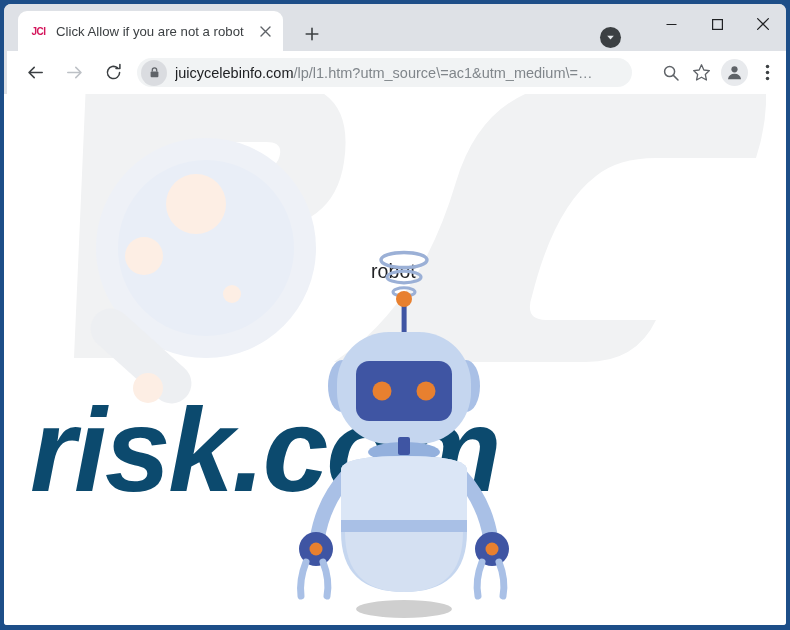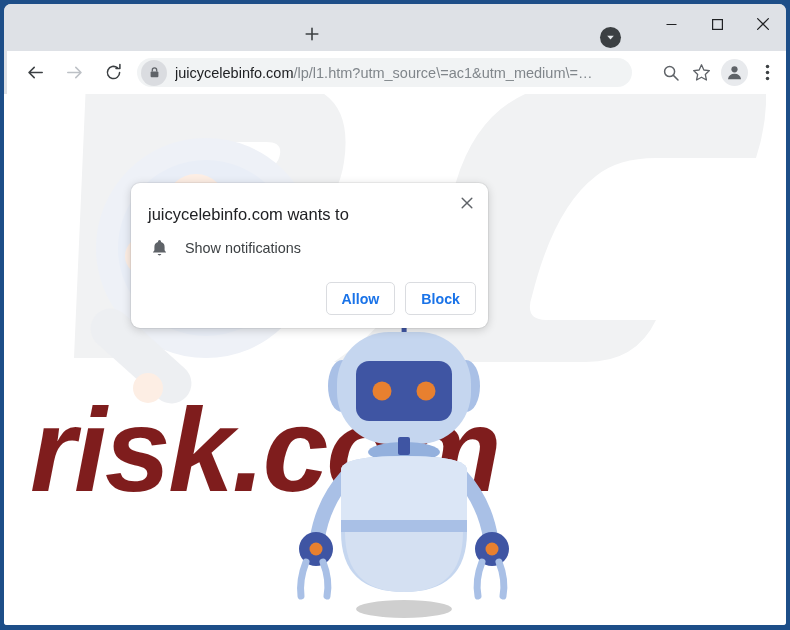--- a/index.html
+++ b/index.html
@@ -200,21 +200,21 @@
   }
   #watermark-risk {
     position: absolute;
     left: 26px; top: 288px;
     width: 700px; height: 130px;
     font-family: "Liberation Sans", sans-serif;
     font-style: italic;
     font-weight: bold;
     font-size: 118px;
     letter-spacing: -2px;
-    color: #7f1d1d;
+    color: #0c4a6e;
     white-space: nowrap;
     pointer-events: none;
   }
 
   
   #bg-magnifier {
     position: absolute;
     left: 40px; top: 32px;
     width: 300px; height: 330px;
     pointer-events: none;
@@ -309,20 +309,31 @@
   }
 </style>
 </head>
 <body>
 
 <div id="browser-window">
   <div id="window-inner">
 
     <div id="tab-strip">
 
+      <div id="active-tab">
+        <div id="favicon">
+          <span>JCI</span>
+        </div>
+        <div id="tab-title">Click Allow if you are not a robot</div>
+        <div id="tab-close">
+          <svg width="11" height="11" viewBox="0 0 11 11">
+            <path d="M1 1 L10 10 M10 1 L1 10" stroke="#5f6368" stroke-width="1.4" fill="none" stroke-linecap="round"></path>
+          </svg>
+        </div>
+      </div>
 
       <div id="new-tab-button">
         <svg width="14" height="14" viewBox="0 0 14 14">
           <path d="M7 1.2 V12.8 M1.2 7 H12.8" stroke="#3c4043" stroke-width="1.6" stroke-linecap="round"></path>
         </svg>
       </div>
 
       <div id="download-chip">
         <svg width="11" height="11" viewBox="0 0 11 11">
           <path d="M2.2 3.8 L5.5 7.4 L8.8 3.8 Z" fill="#e8eaed"></path>
@@ -473,40 +484,16 @@
         <path d="M210 318 Q217 336 214 352" stroke="#a9c0e6" stroke-width="7" fill="none" stroke-linecap="round"></path>
 
         <path d="M52 226 Q52 212 115 212 Q178 212 178 226 L178 288 Q178 348 115 348 Q52 348 52 288 Z" fill="#c5d6ef"></path>
         <path d="M52 226 Q52 212 115 212 Q178 212 178 226 L178 278 L52 278 Z" fill="#dbe6f6"></path>
         <rect x="52" y="276" width="126" height="12" fill="#a9c0e6"></rect>
         <path d="M56 288 L174 288 Q174 348 115 348 Q56 348 56 288 Z" fill="#d4e0f2"></path>
 
         <ellipse cx="115" cy="365" rx="48" ry="9" fill="#cfcfcf"></ellipse>
       </svg>
 
-      <div id="permission-bubble">
-        <div id="bubble-close">
-          <svg width="12" height="12" viewBox="0 0 12 12">
-            <path d="M1.2 1.2 L10.8 10.8 M10.8 1.2 L1.2 10.8" stroke="#5f6368" stroke-width="1.45" stroke-linecap="round"></path>
-          </svg>
-        </div>
-
-        <div id="bubble-title">juicycelebinfo.com wants to</div>
-
-        <div id="bubble-permission-row">
-          <div id="bell-icon">
-            <svg width="17" height="18" viewBox="0 0 17 18">
-              <path d="M8.5 1 a1.5 1.5 0 0 1 1.5 1.5 v0.6 a5 5 0 0 1 3.6 4.8 v3.4 l1.6 2.3 H1.8 l1.6 -2.3 V7.9 a5 5 0 0 1 3.6 -4.8 V2.5 A1.5 1.5 0 0 1 8.5 1 Z" fill="#5f6368"></path>
-              <path d="M6.6 15.1 a2 2 0 0 0 3.8 0 Z" fill="#5f6368"></path>
-            </svg>
-          </div>
-          <div id="bubble-permission-label">Show notifications</div>
-        </div>
-
-        <div id="bubble-actions">
-          <button class="bubble-btn">Allow</button>
-          <button class="bubble-btn">Block</button>
-        </div>
-      </div>
 
     </div>
   </div>
 </div>
 
 </body></html>

